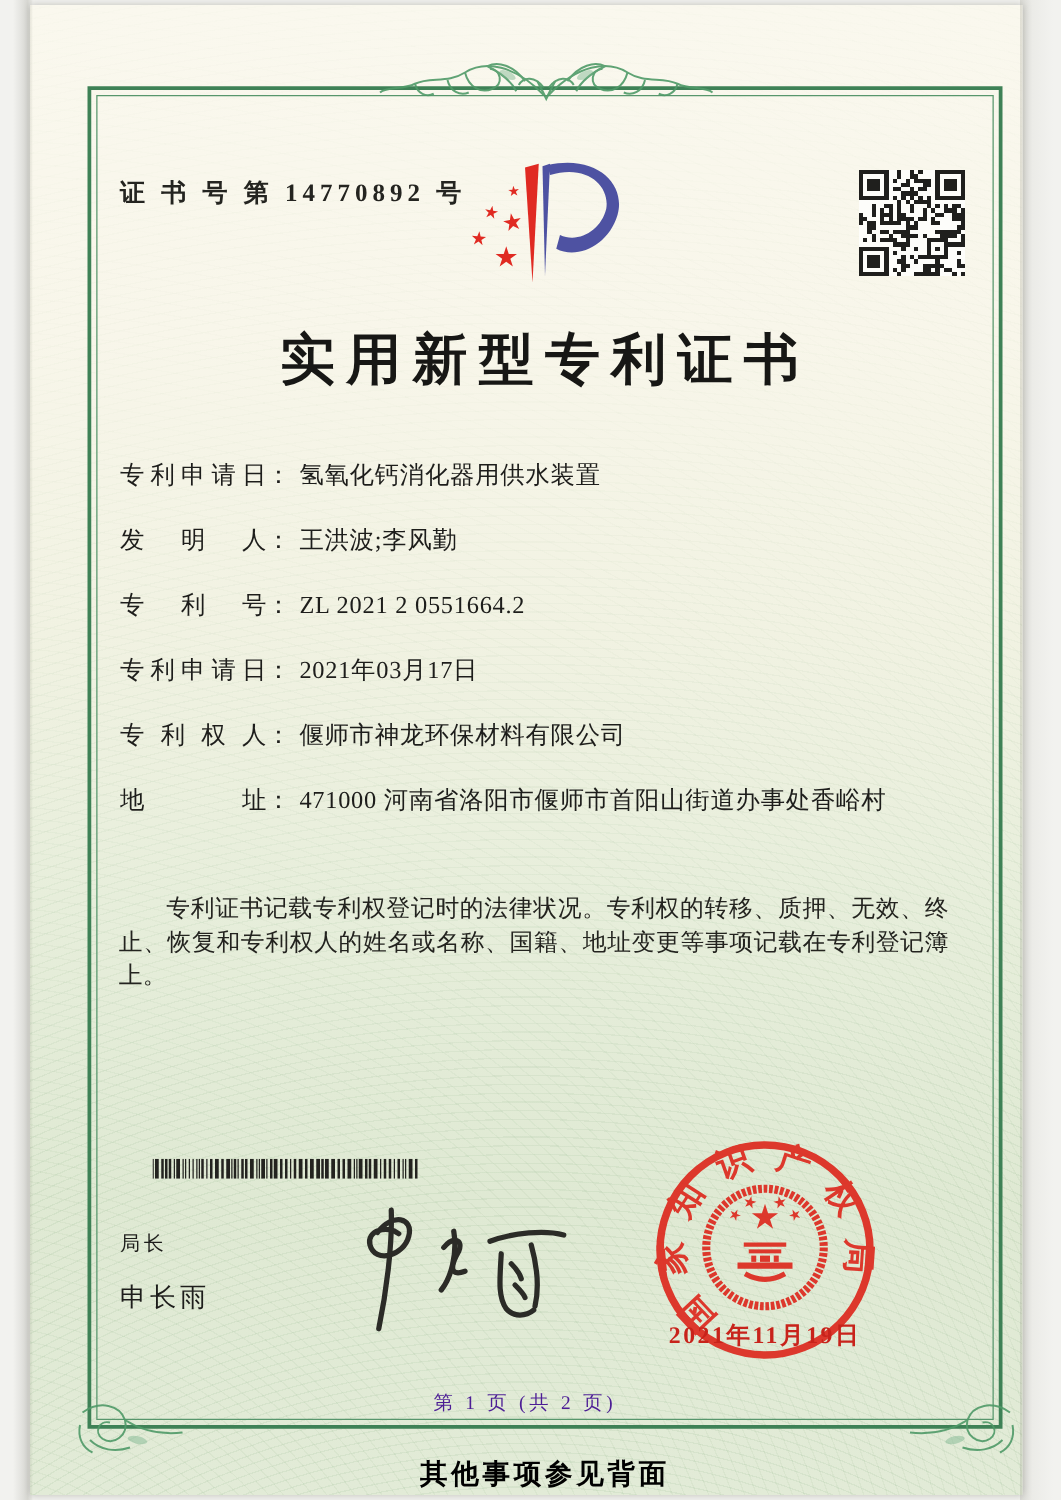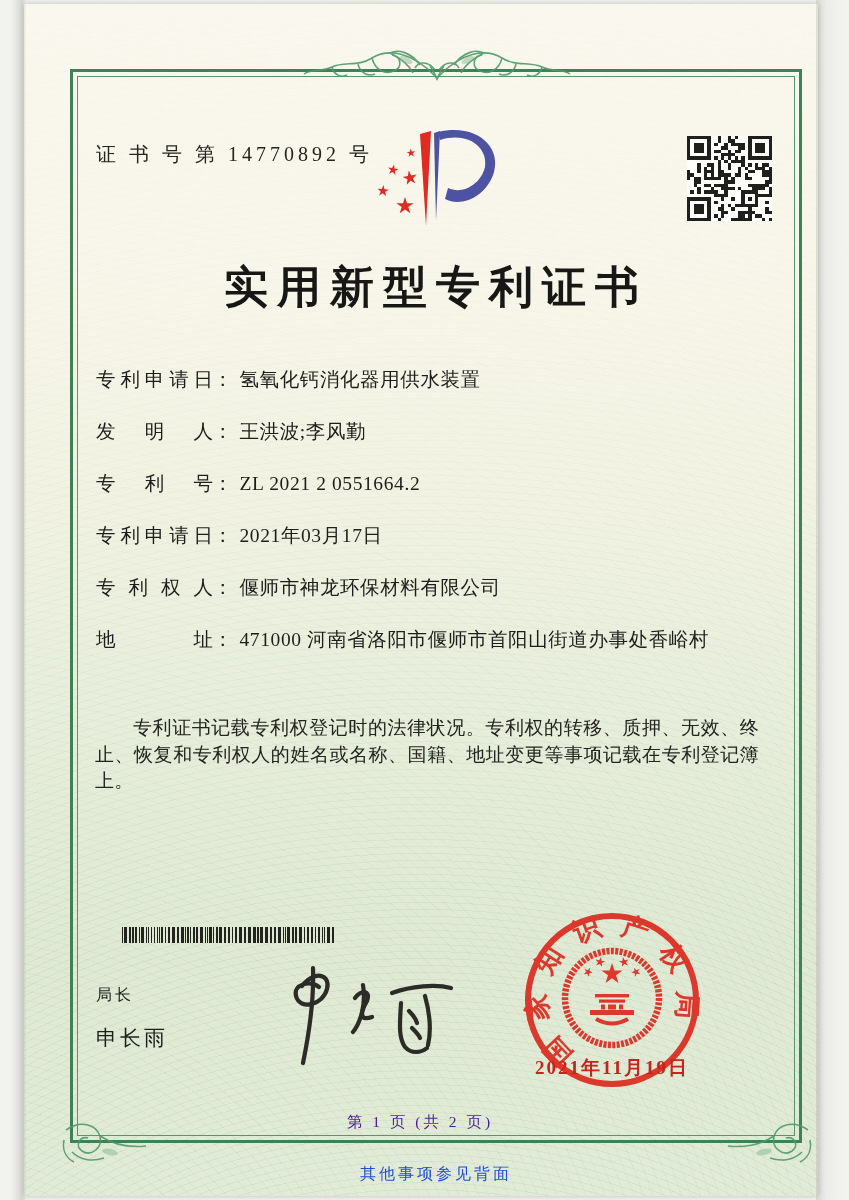--- a/index.html
+++ b/index.html
@@ -24,21 +24,21 @@
   }
   .scan-edge-left{position:absolute;left:0;top:0;width:26px;height:1200px;
     background:linear-gradient(90deg,#f2f2ef 40%,rgba(120,120,108,.22) 85%,rgba(120,120,108,.05) 100%);}
   .scan-edge-right{position:absolute;left:816px;top:0;width:33px;height:1200px;
     background:linear-gradient(90deg,rgba(120,120,108,.20) 0%,rgba(180,180,170,.12) 30%,#f2f2ef 80%);}
   .frame{
     position:absolute;left:70px;top:69px;width:732px;height:1074px;
     border:3px solid #3e8156;box-sizing:border-box;
   }
   .frame-inner{position:absolute;left:4px;top:4px;right:4px;bottom:4px;border:1px solid #57966c;}
-  .cert-no{position:absolute;left:96px;top:141px;font-size:20px;letter-spacing:4px;color:#242420;}
+  .cert-no{position:absolute;left:96px;top:141px;font-size:20px;letter-spacing:4px;color:#242420;font-weight:bold;}
   .title{
     position:absolute;left:70px;top:258px;width:732px;text-align:center;
     font-size:44px;font-weight:700;letter-spacing:9px;color:#171715;
   }
   .fields{position:absolute;left:96px;top:366px;width:680px;}
   .frow{height:27px;margin-bottom:25px;font-size:19.5px;white-space:nowrap;position:relative;}
   .flabel{display:inline-block;width:117px;text-align:justify;text-align-last:justify;vertical-align:top;}
   .flabel-sm{display:inline-block;width:104px;text-align:justify;text-align-last:justify;vertical-align:top;}
   .fcolon{display:inline-block;}
   .fvalue{margin-left:7px;letter-spacing:.6px;text-align:center;}
@@ -48,21 +48,21 @@
   .barcode-wrap{position:absolute;left:122px;top:927px;width:214px;height:16px;}
   .signer-title{position:absolute;left:96px;top:985px;font-size:16px;letter-spacing:3px;}
   .signer-name{position:absolute;left:96px;top:1024px;font-size:21px;letter-spacing:3px;}
   .signature-wrap{position:absolute;left:258px;top:962px;width:212px;height:108px;}
   .seal-wrap{position:absolute;left:522px;top:910px;width:180px;height:180px;opacity:.93;}
   .seal-date{
     position:absolute;left:520px;top:1055px;width:184px;text-align:center;
     font-size:19px;color:#c8231b;letter-spacing:2px;font-weight:600;
   }
   .page-indicator{position:absolute;left:70px;top:1112px;width:700px;text-align:center;font-size:15.5px;letter-spacing:3px;color:#4c1d95;}
-  .back-note{position:absolute;left:70px;top:1164px;width:732px;text-align:center;font-size:16px;letter-spacing:3px;color:#1d4ed8;}
+  .back-note{position:absolute;left:70px;top:1164px;width:732px;text-align:center;font-size:22px;letter-spacing:3px;color:#000000;font-weight:bold;}
   .logo-wrap{position:absolute;left:358px;top:120px;width:145px;height:120px;}
   .qr-wrap{position:absolute;left:687px;top:136px;width:85px;height:85px;}
   .ornament-top{position:absolute;left:302px;top:40px;width:270px;height:58px;}
   .ornament-bl{position:absolute;left:58px;top:1118px;width:90px;height:50px;}
   .ornament-br{position:absolute;left:726px;top:1118px;width:90px;height:50px;transform:scaleX(-1);}
 </style>
 </head>
 <body>
 
 <div class="paper"></div>

